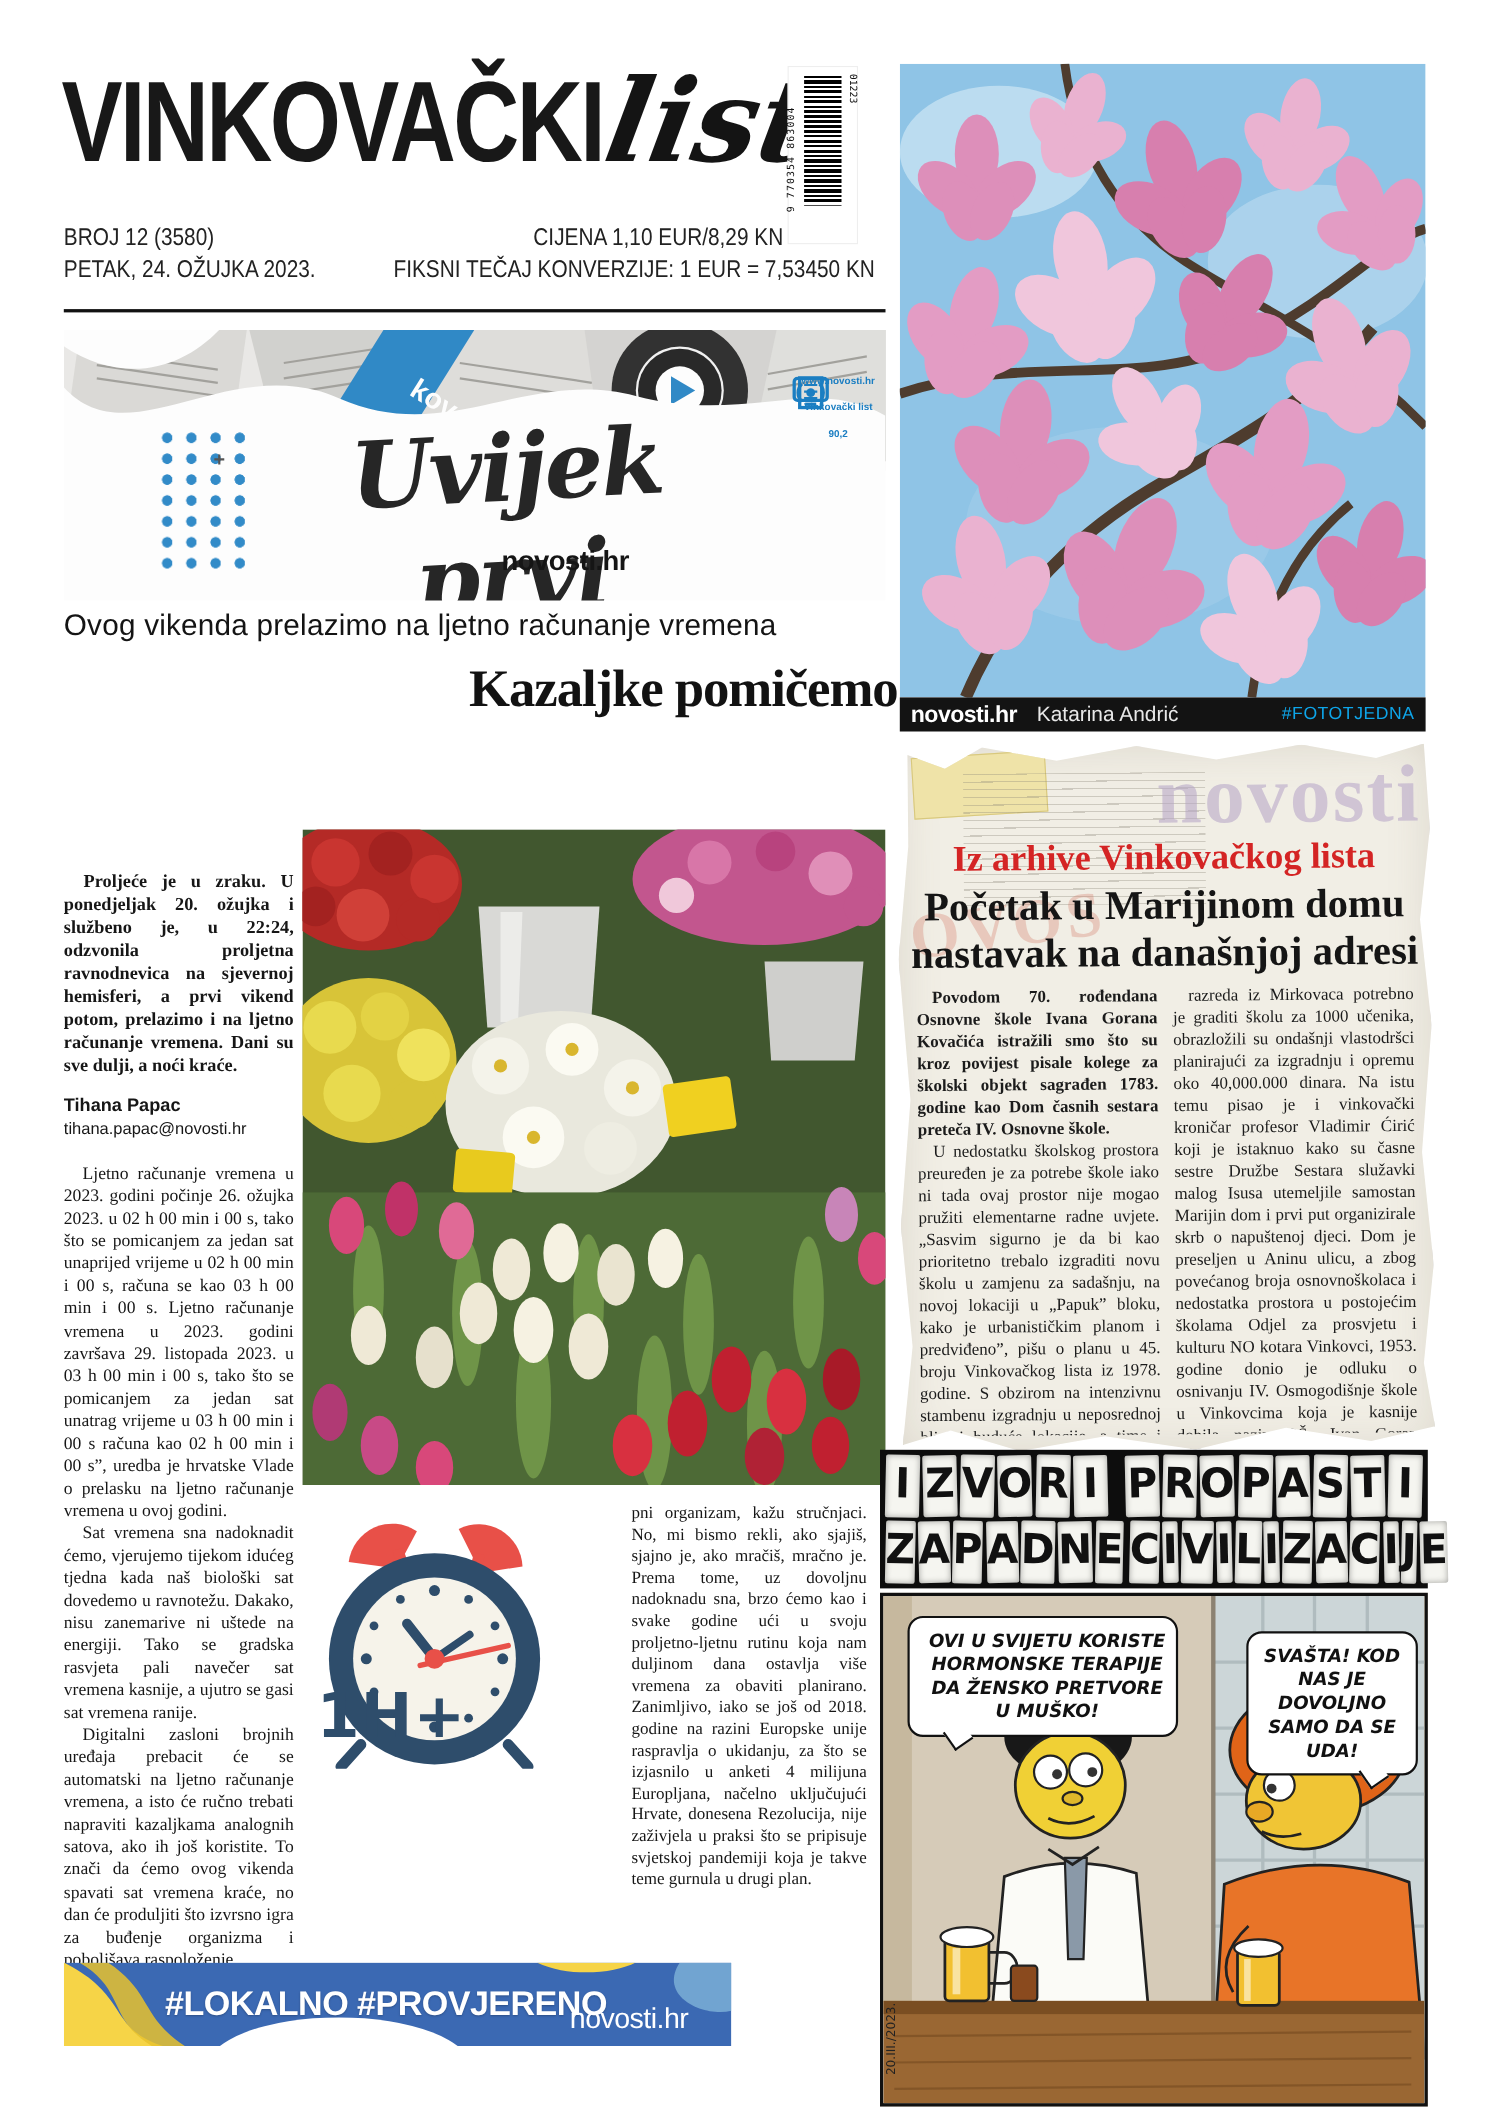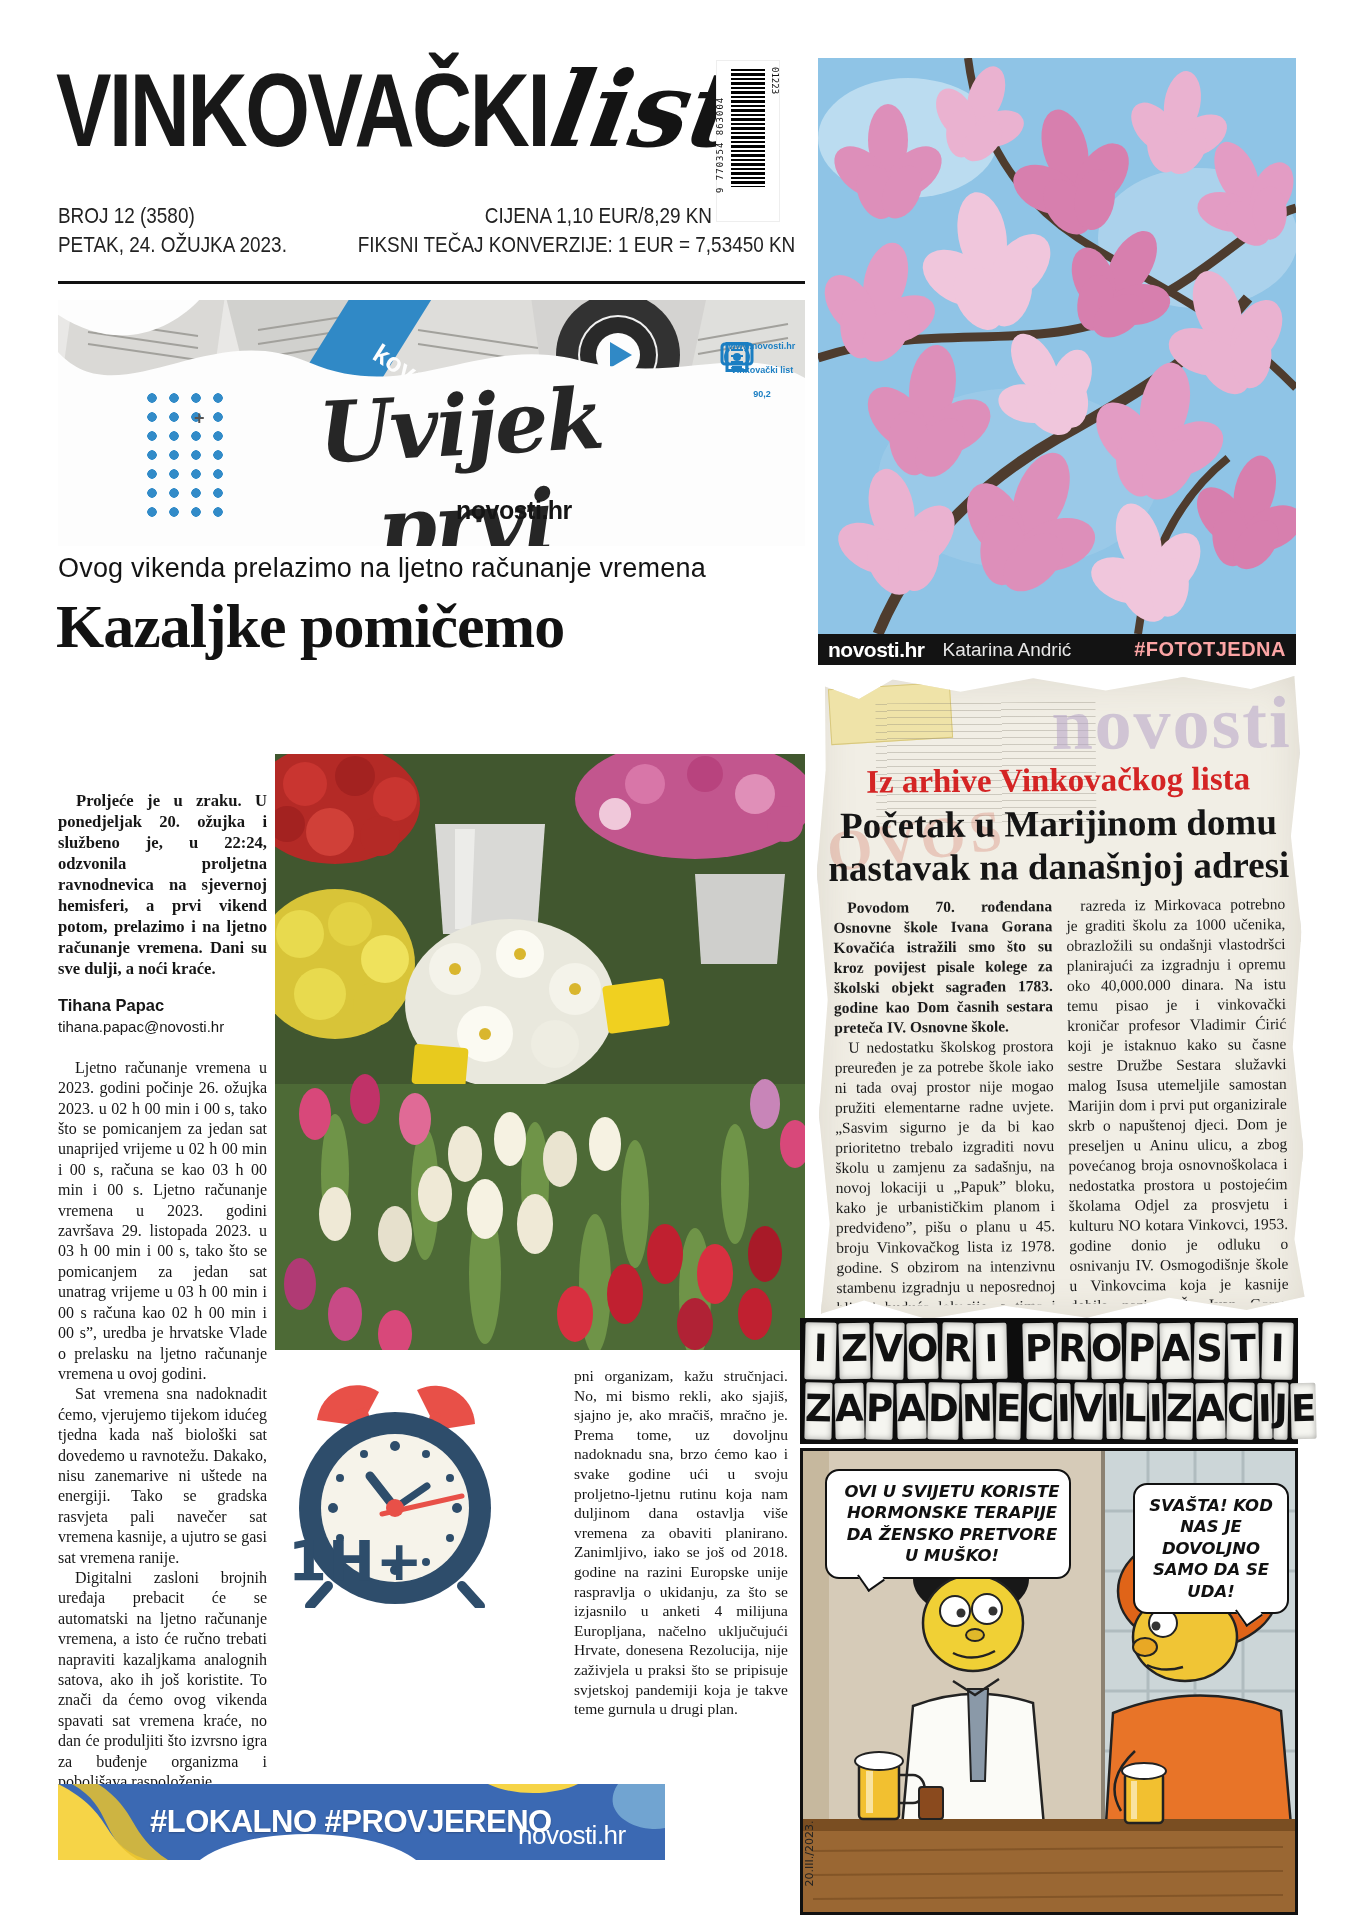--- a/index.html
+++ b/index.html
@@ -38,21 +38,21 @@
   .promo-brand{left:398px;top:196px;font-weight:700;font-size:25px;color:#151515;letter-spacing:-.5px;}
   .promo-links{left:662px;top:42px;width:84px;}
   .promo-link{margin-bottom:14px;text-align:center;}
   .promo-link .ic{display:block;margin:0 auto 3px auto;width:34px;height:30px;}
   .promo-link .lb{font-size:9px;color:#1b7ec2;font-weight:700;line-height:1.1;}
   .plus-mark{left:136px;top:108px;color:#555;font-size:18px;font-weight:700;}
 
   
   .kicker{left:58px;top:553px;font-size:27px;color:#141414;letter-spacing:.2px;}
   .headline{left:56px;top:586px;width:760px;font-family:"Liberation Serif",serif;font-weight:700;
-            font-size:62px;line-height:81px;color:#121212;letter-spacing:-1px;}
+            font-size:48px;line-height:81px;color:#121212;letter-spacing:-1px;text-align:right;}
   .colL{left:58px;top:754px;width:209px;height:1022px;overflow:hidden;
         font-family:"Liberation Serif",serif;font-size:16px;line-height:20.4px;text-align:justify;color:#161616;margin-top:36px;}
   .colL .lead{font-weight:700;font-size:16.6px;line-height:21px;text-indent:18px;margin:0 0 16px 0;}
   .byline{font-family:"Liberation Sans",sans-serif;font-weight:700;font-size:16.5px;margin:0;}
   .bymail{font-family:"Liberation Sans",sans-serif;font-size:15px;margin:2px 0 20px 0;}
   .colL p.body, .colM p.body{margin:0;text-indent:17px;}
   .colM{left:574px;top:1366px;width:214px;height:400px;overflow:hidden;
         font-family:"Liberation Serif",serif;font-size:15.5px;line-height:19.6px;text-align:justify;color:#161616;}
   .colM p.body{text-indent:0;}
 
@@ -60,21 +60,21 @@
   .clock-wrap{left:222px;top:1368px;width:346px;height:240px;}
   .clock-label{left:288px;top:1528px;font-family:"DejaVu Sans",sans-serif;font-weight:700;
                font-size:56px;color:#2e4d6b;letter-spacing:1px;}
 
   
   .magnolia{left:818px;top:58px;width:478px;height:576px;}
   .caption-bar{left:818px;top:634px;width:478px;height:31px;background:#131313;display:flex;
                align-items:center;padding:0 10px;box-sizing:border-box;gap:18px;}
   .cap-brand{color:#fff;font-weight:700;font-size:21px;letter-spacing:-.5px;}
   .cap-credit{color:#e8e8e8;font-size:19px;flex:1;}
-  .cap-tag{color:#fca5a5;font-weight:700;font-size:20px;letter-spacing:.5px;}
+  .cap-tag{color:#0ea5e9;font-weight:400;font-size:16px;letter-spacing:.5px;}
 
   
   .archive{left:818px;top:678px;width:484px;height:640px;transform:rotate(-.5deg);
            background:#f1eee5;box-shadow:0 4px 10px rgba(0,0,0,.28), inset 0 0 40px rgba(120,110,90,.18);
            clip-path:polygon(2% 1%,9% 3%,16% 0%,30% 2%,45% 0%,60% 2%,76% 0%,90% 2%,99% 0%,100% 12%,98% 25%,100% 40%,98% 58%,100% 74%,98% 88%,100% 97%,88% 99%,72% 97%,55% 100%,38% 98%,22% 100%,9% 97%,0% 99%,2% 85%,0% 68%,2% 50%,0% 30%,2% 14%);}
   .arch-ghost{position:absolute;right:8px;top:4px;font-family:"Liberation Serif",serif;font-weight:700;
               font-size:74px;color:#b4a3c6;opacity:.55;letter-spacing:2px;}
   .arch-ghost2{position:absolute;left:10px;top:128px;font-family:"Liberation Serif",serif;font-weight:700;
               font-size:58px;color:#cf6a55;opacity:.28;transform:rotate(-7deg);letter-spacing:4px;}
   .arch-oldlines{position:absolute;left:60px;top:24px;width:220px;height:120px;opacity:.35;

